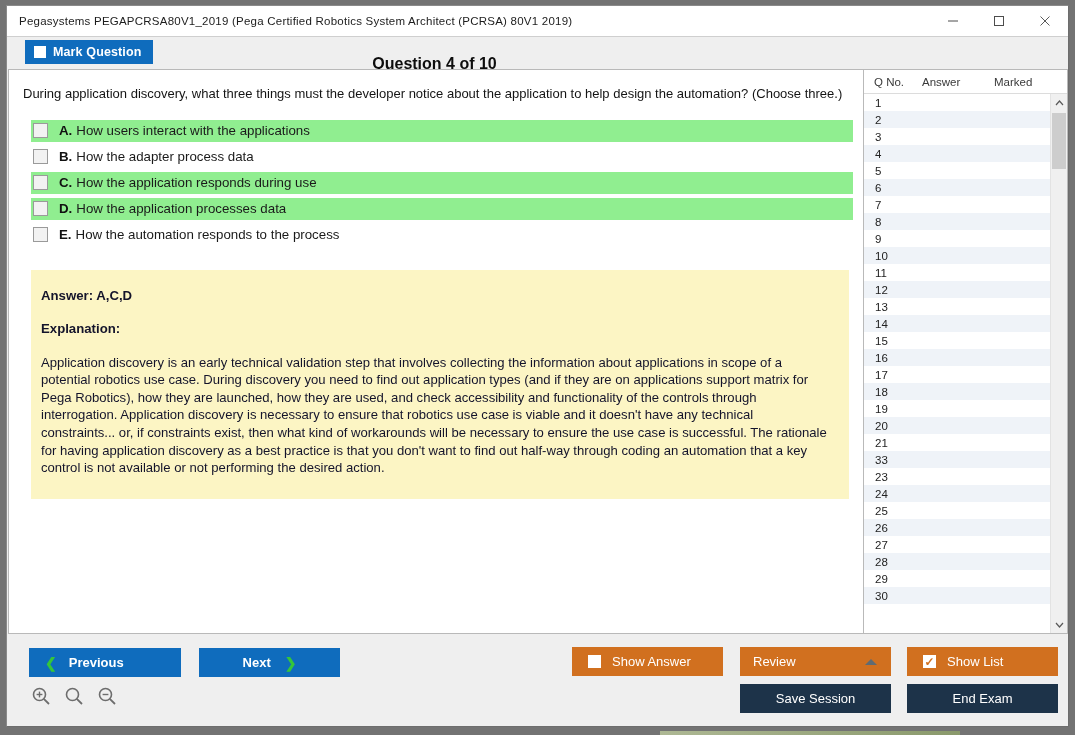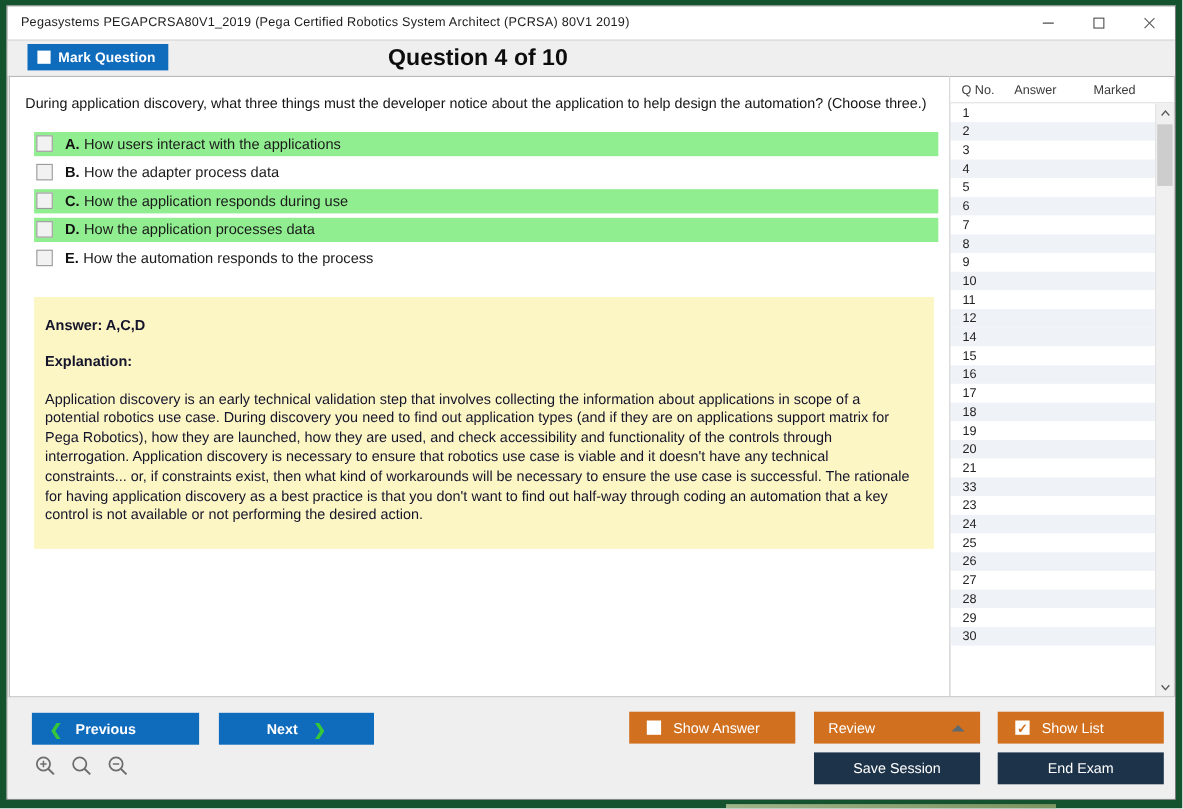--- a/index.html
+++ b/index.html
@@ -6,21 +6,21 @@
   html, body {
     margin: 0; padding: 0;
     width: 1075px; height: 735px;
     background: #ffffff;
     font-family: "Liberation Sans", sans-serif;
     overflow: hidden;
   }
   #app {
     position: relative;
     width: 1075px; height: 735px;
-    background: #14532d;
+    background: #737373;
   }
 
   
   .window {
     position: absolute;
     left: 6px; top: 5px;
     width: 1063px; height: 722px;
     background: #ffffff;
     border: 1px solid #8a8a8a;
     border-bottom-color: #6d6d6d;
@@ -95,23 +95,23 @@
     cursor: pointer;
     letter-spacing: 0.01em;
   }
   .mark-box {
     width: 12px; height: 12px;
     background: #ffffff;
     display: block;
   }
   .qtitle {
     position: absolute;
-    left: 0; right: 0; top: 4px;
+    left: 0; right: 0; top: 18px;
     text-align: center;
-    font-size: 21px;
+    font-size: 16px;
     font-weight: bold;
     color: #0d0d0d;
     padding-right: 206px;
   }
 
   
   .body-row {
     flex: 1 1 auto;
     display: flex;
     align-items: stretch;
@@ -484,20 +484,25 @@
                   <div class="c-ans"></div>
                   <div class="c-mark"></div>
                 </div>
                 <div class="lrow">
                   <div class="c-no">11</div>
                   <div class="c-ans"></div>
                   <div class="c-mark"></div>
                 </div>
                 <div class="lrow alt">
                   <div class="c-no">12</div>
+                  <div class="c-ans"></div>
+                  <div class="c-mark"></div>
+                </div>
+                <div class="lrow">
+                  <div class="c-no">13</div>
                   <div class="c-ans"></div>
                   <div class="c-mark"></div>
                 </div>
                 <div class="lrow alt">
                   <div class="c-no">14</div>
                   <div class="c-ans"></div>
                   <div class="c-mark"></div>
                 </div>
                 <div class="lrow">
                   <div class="c-no">15</div>

